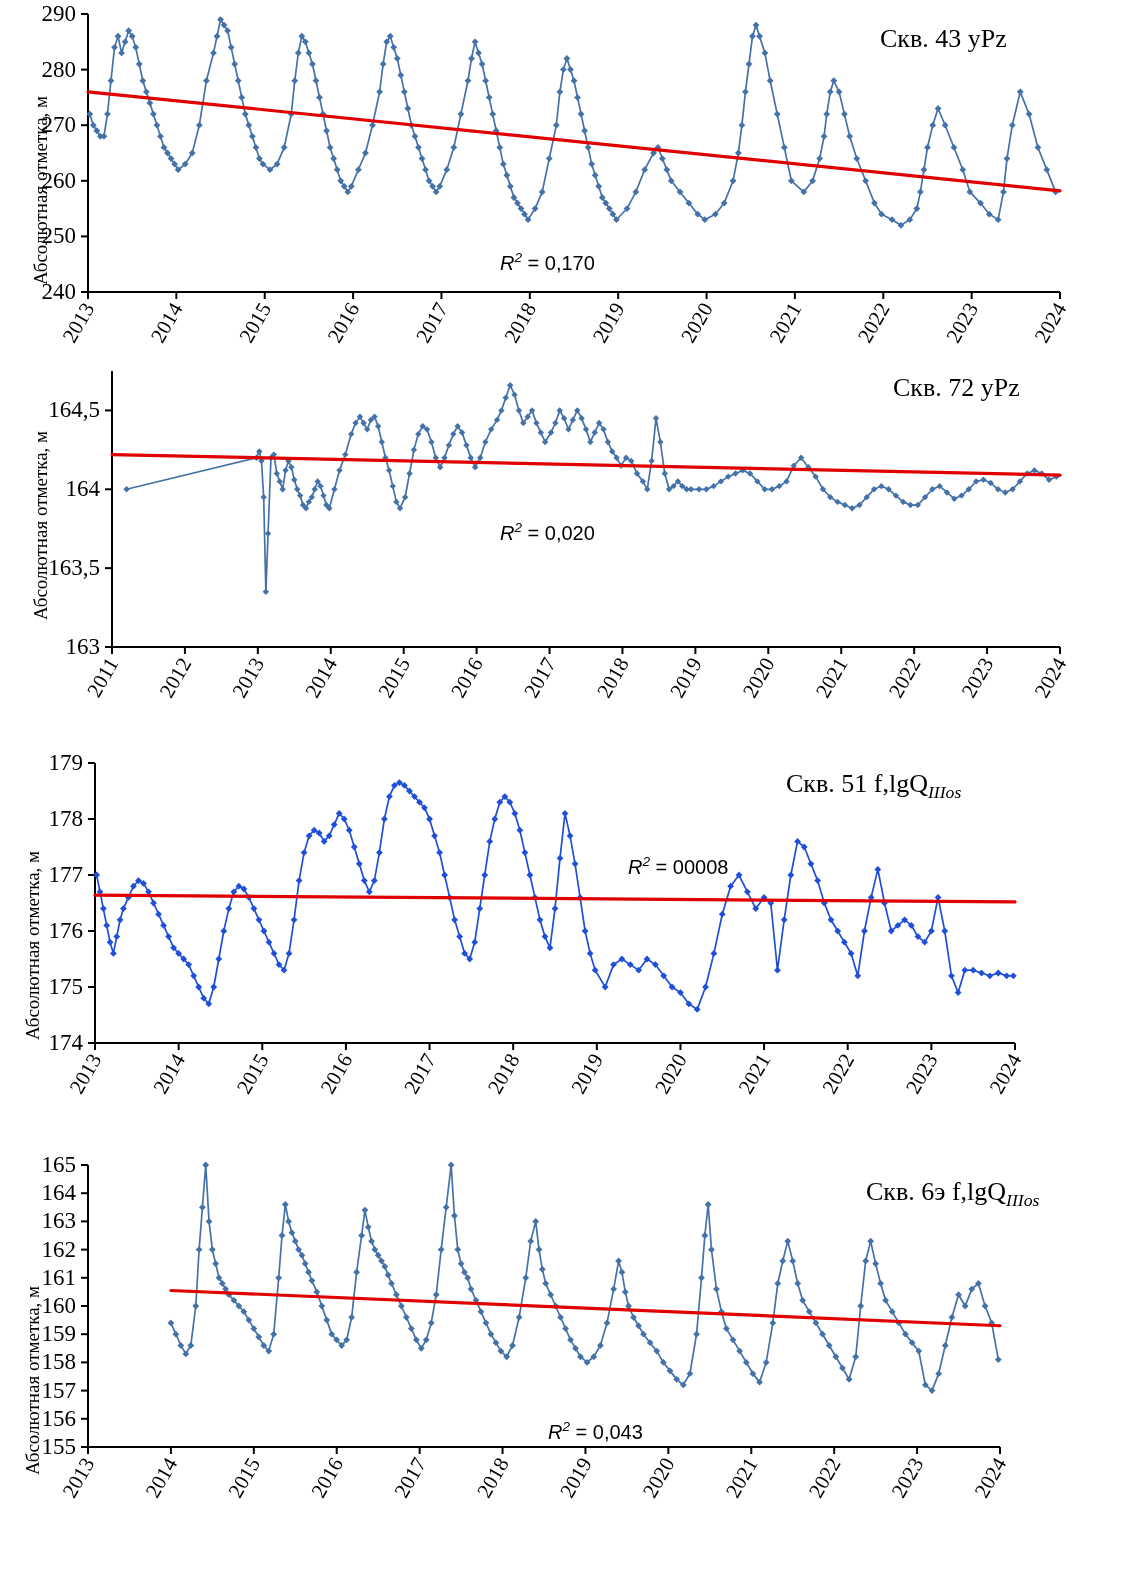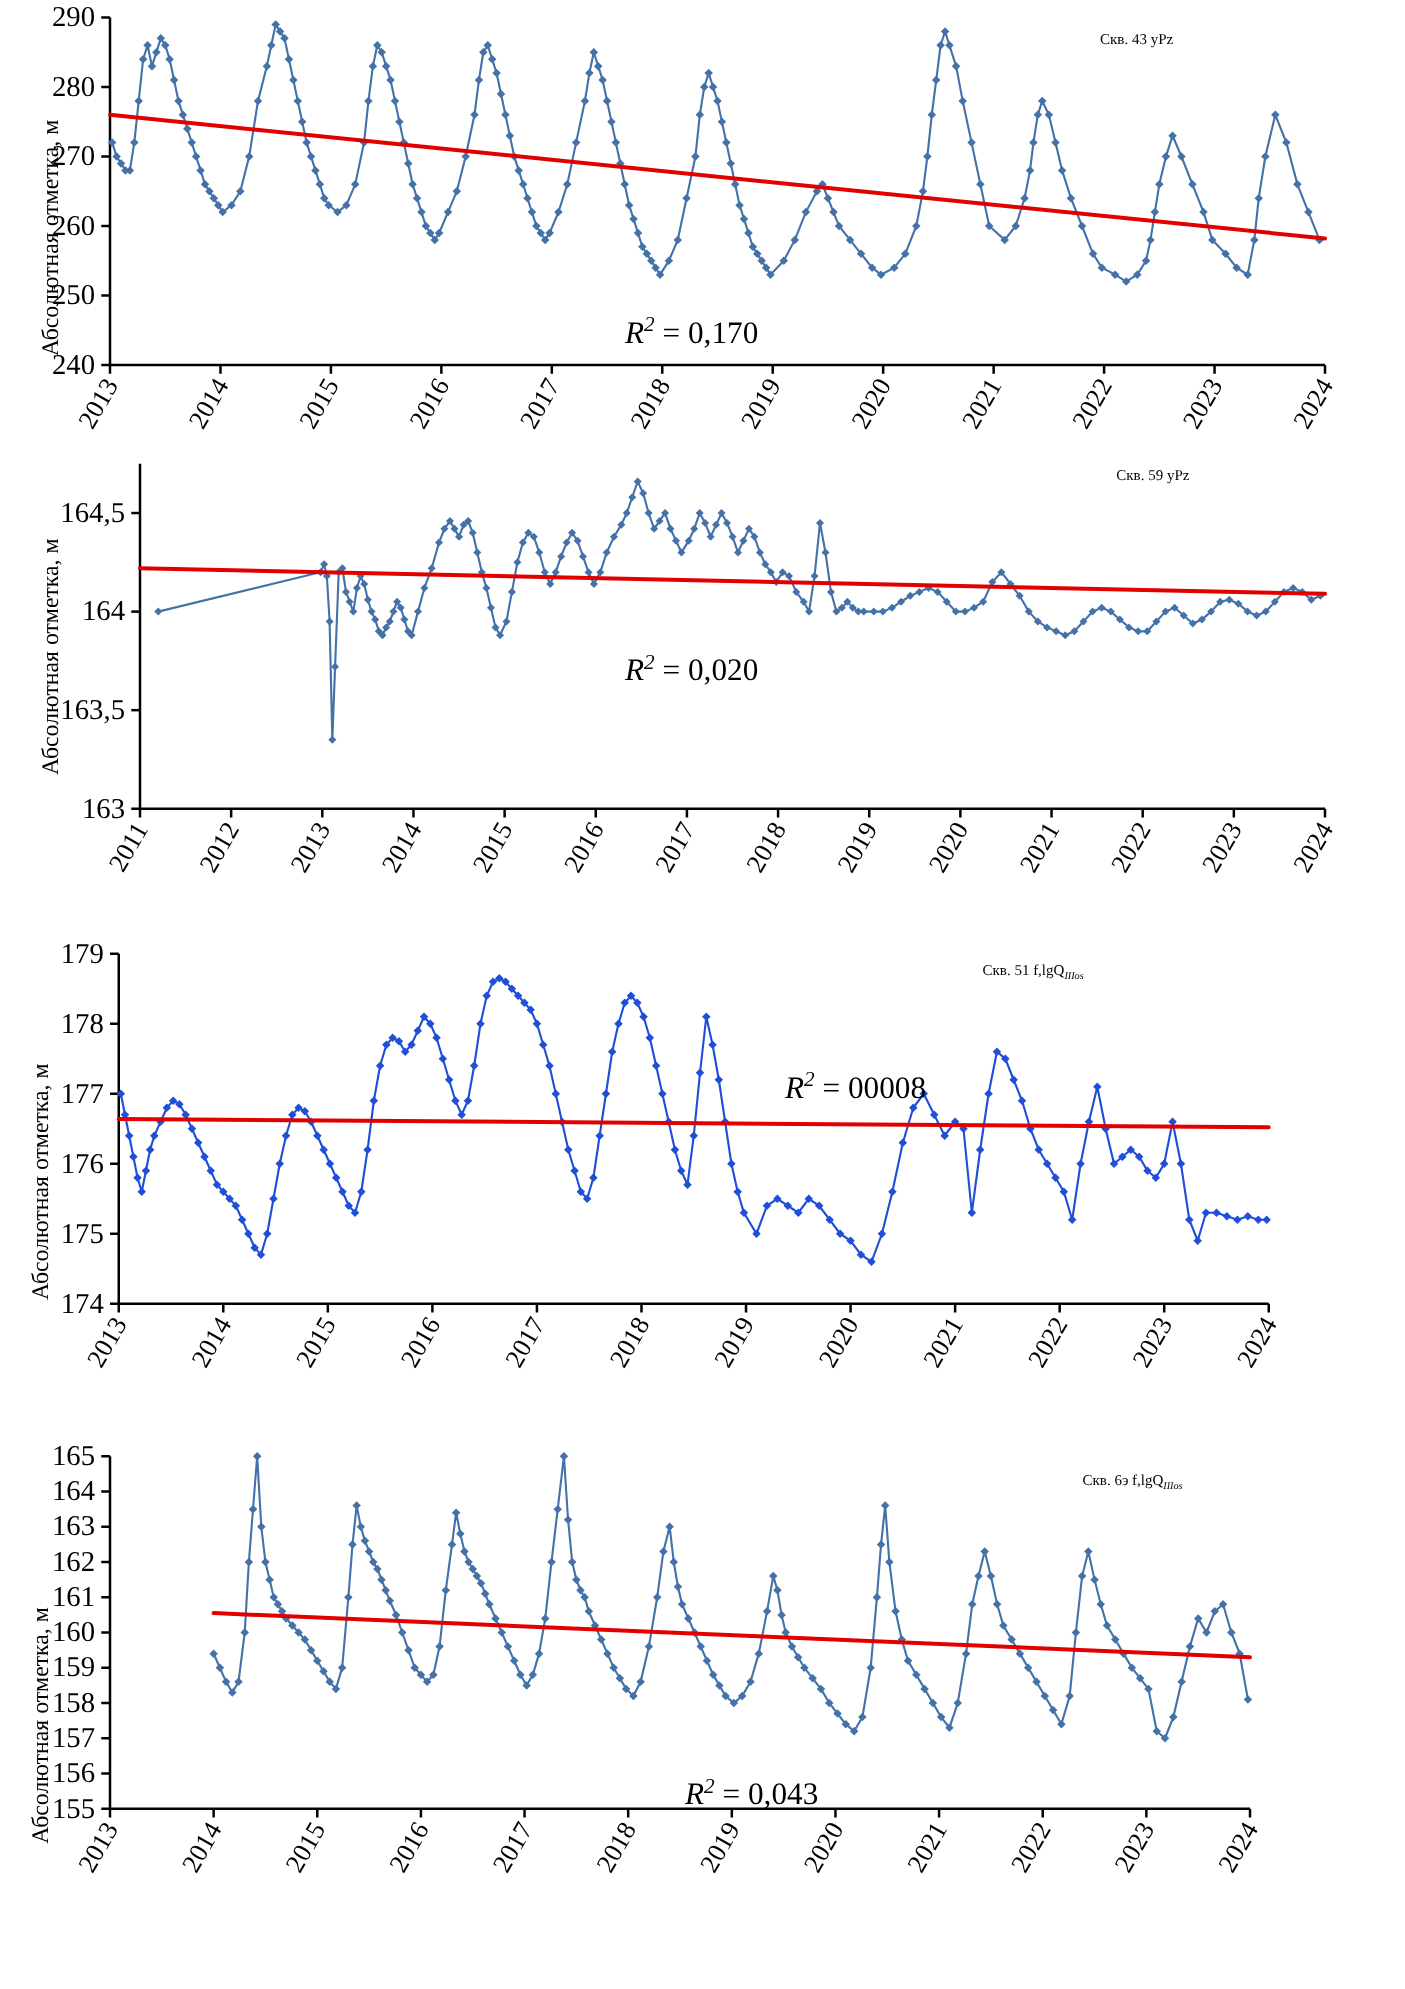--- a/index.html
+++ b/index.html
@@ -10,28 +10,28 @@
   .ylabel{
     position:absolute;
     transform:rotate(-90deg);
     transform-origin:left top;
     white-space:nowrap;
     font-size:19px;
     font-family:"Liberation Serif",serif;
   }
   .well-label{
     position:absolute;
-    font-size:12px;
+    font-size:26px;
     font-family:"Liberation Serif",serif;
     white-space:nowrap;
   }
   .r2-label{
     position:absolute;
-    font-size:25px;
-    font-family:Liberation Serif, serif;
+    font-size:20px;
+    font-family:Liberation Sans, sans-serif;
     font-style:italic;
     white-space:nowrap;
   }
   .r2-label .nonital{font-style:normal;}
   .sub{font-size:0.68em;vertical-align:sub;font-style:italic;}
   .sup{font-size:0.68em;vertical-align:super;}
   text{font-family:"Liberation Serif",serif;}
 </style>
 </head>
 <body>
@@ -304,21 +304,21 @@
         <polygon points="1037.909090909091,144.04 1041.309090909091,147.44 1037.909090909091,150.84 1034.509090909091,147.44" fill="#4472a8"></polygon>
         <polygon points="1046.7454545454466,166.28 1050.1454545454467,169.68 1046.7454545454466,173.08 1043.3454545454465,169.68" fill="#4472a8"></polygon>
         <polygon points="1055.5818181818222,188.52 1058.9818181818223,191.92000000000002 1055.5818181818222,195.32000000000002 1052.181818181822,191.92000000000002" fill="#4472a8"></polygon>
         <line x1="88" y1="91.84" x2="1060" y2="190.80800000000005" stroke="#e00000" stroke-width="3.2" stroke-linecap="round"></line>
       </svg>
   </div>
 
   <div class="panel" id="p2" style="height:390px;">
     <div class="ylabel" style="left:30px; top:255px;">Абсолютная отметка, м</div>
     <div class="well-label" style="left:893px; top:8px;">
-      <span>Скв. 59 уPz</span>
+      <span>Скв. 72 уPz</span>
     </div>
     <div class="r2-label" style="left:500px; top:155px;text-align:center;">
       <span>R</span><span class="sup">2</span><span class="nonital"> = 0,020</span>
     </div>
     <svg id="svg2" width="1124" height="390">
         <line x1="112" y1="6" x2="112" y2="282" stroke="#000" stroke-width="2"></line>
         <line x1="112" y1="282" x2="1060" y2="282" stroke="#000" stroke-width="2"></line>
         <line x1="105" y1="282" x2="112" y2="282" stroke="#000" stroke-width="2"></line>
         <text x="100" y="289" text-anchor="end" font-size="23" fill="#000">163</text>
         <line x1="105" y1="203.14285714285717" x2="112" y2="203.14285714285717" stroke="#000" stroke-width="2"></line>

